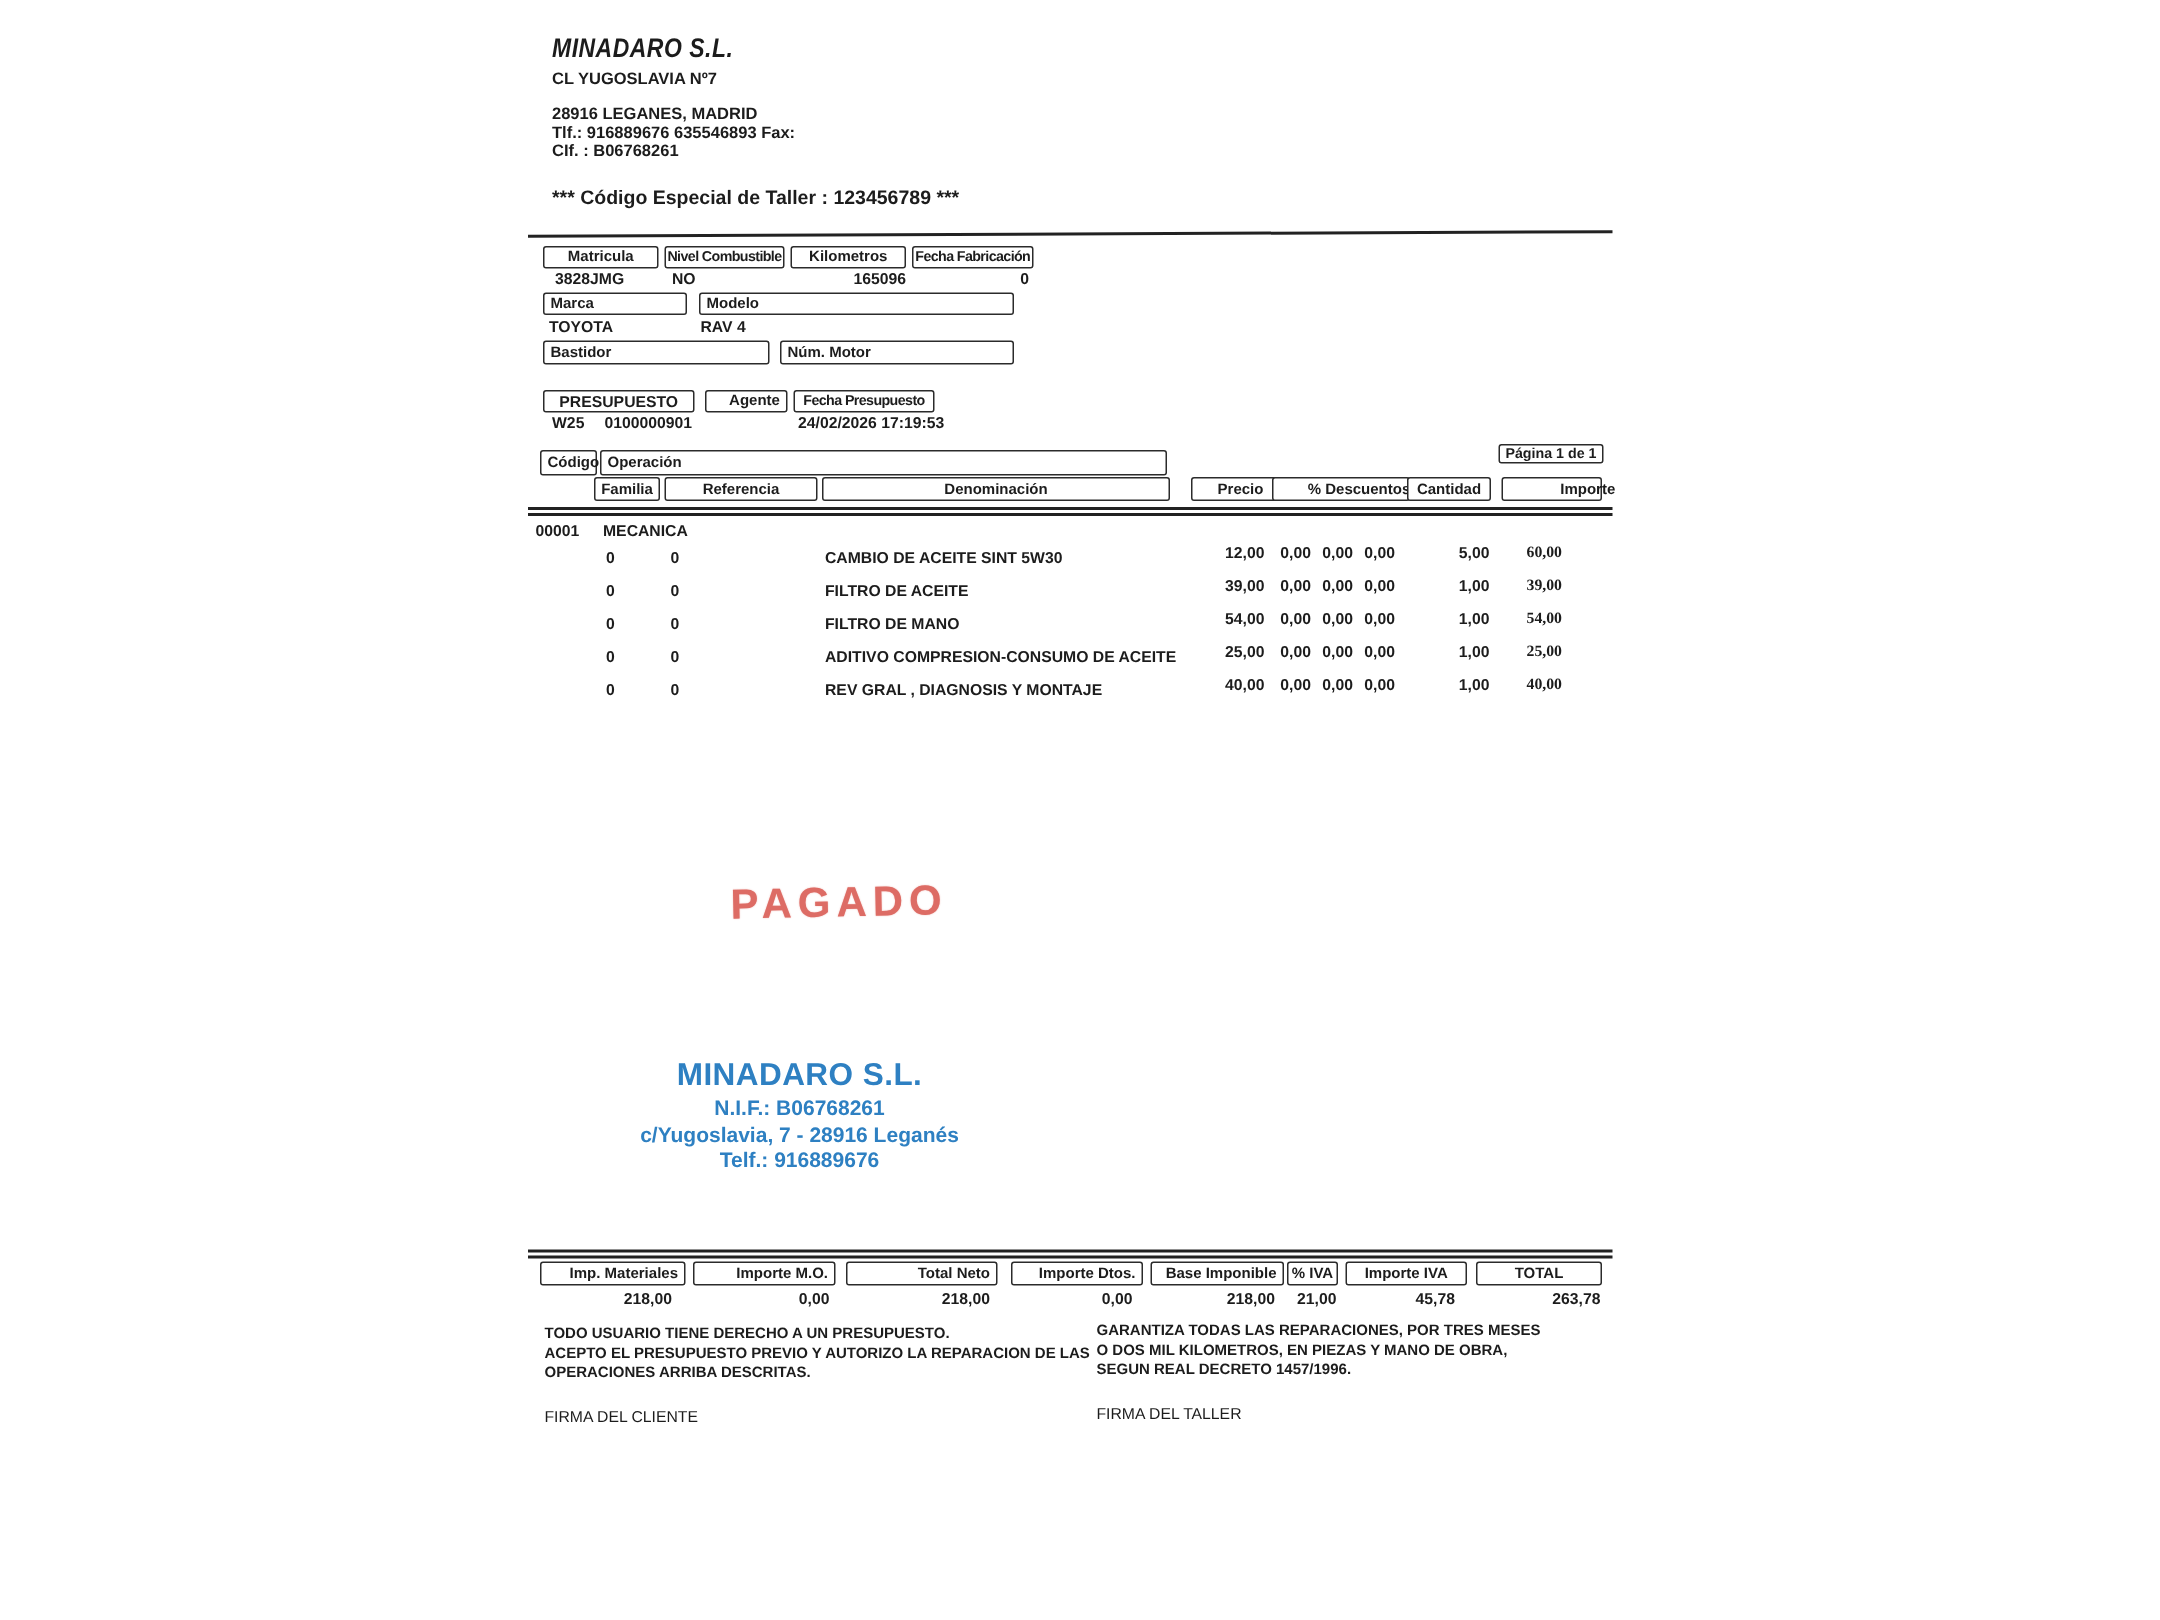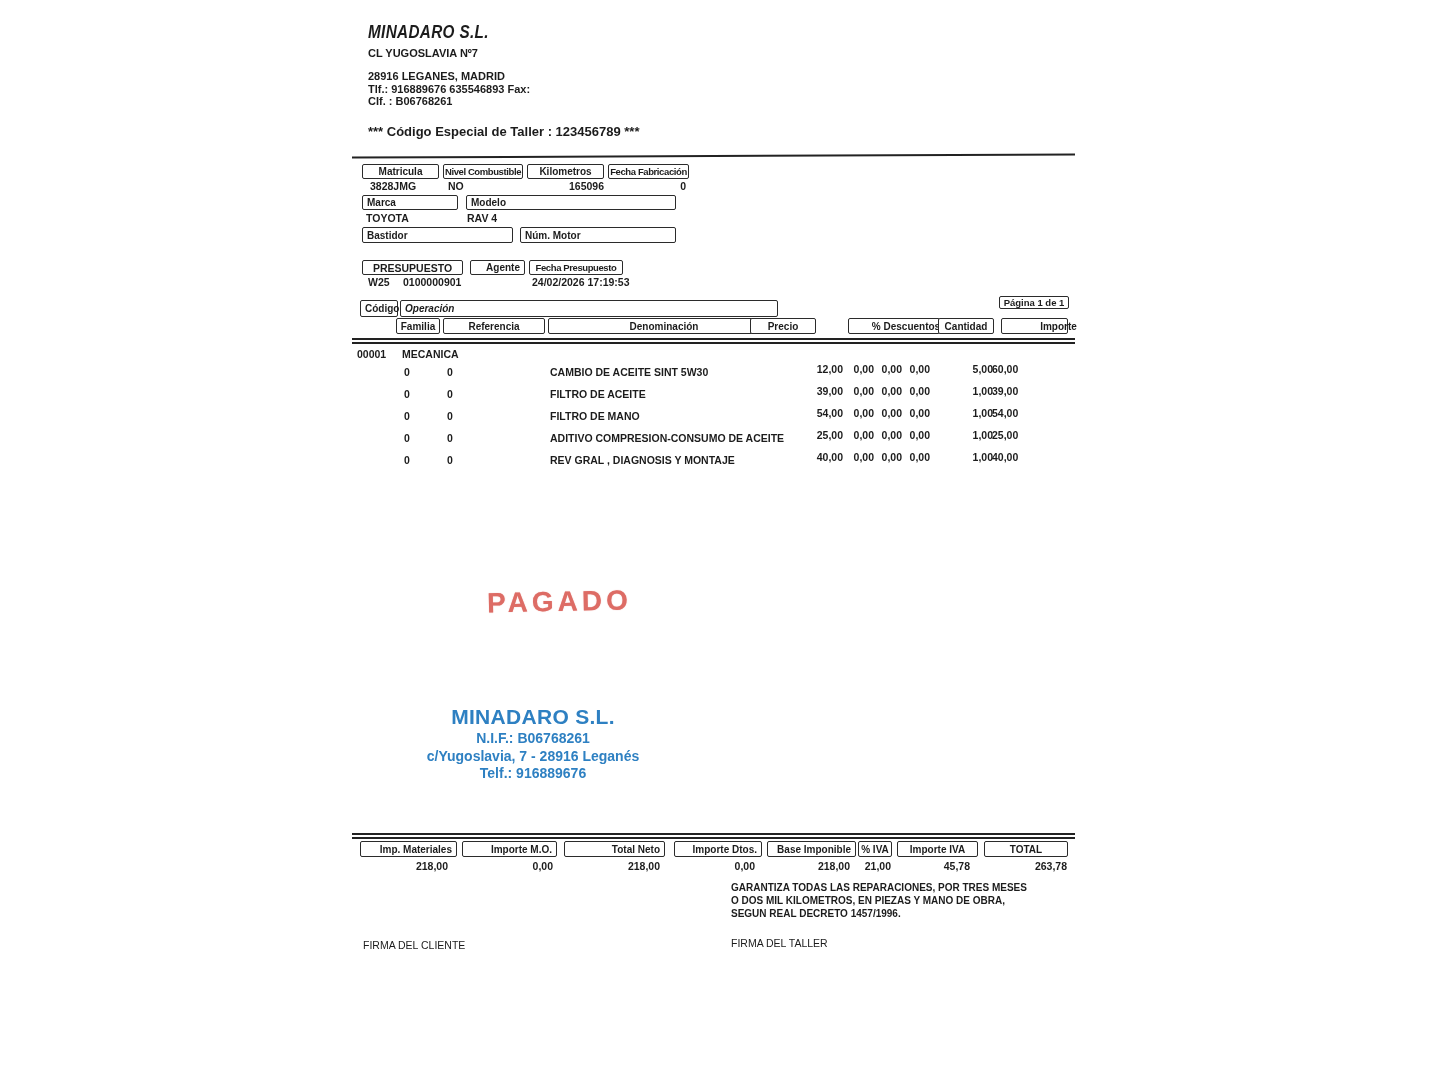--- a/index.html
+++ b/index.html
@@ -28,21 +28,21 @@
   .item-row{position:absolute;left:352px;width:718px;height:16px;font-size:10.5px;font-weight:700;}
   .item-row span{position:absolute;white-space:nowrap;}
   .c-fam{left:52px;}
   .c-ref{left:95px;}
   .c-den{left:198px;}
   .c-pre{left:420px;width:71px;text-align:right;top:-3px;}
   .c-d1{left:455px;width:67px;text-align:right;top:-3px;}
   .c-d2{left:483px;width:67px;text-align:right;top:-3px;}
   .c-d3{left:511px;width:67px;text-align:right;top:-3px;}
   .c-can{left:560px;width:81px;text-align:right;top:-3px;}
-  .c-imp{left:640px;width:75px;text-align:left;top:-3px;}
+  .c-imp{left:640px;width:75px;text-align:center;top:-3px;font-family:Liberation Serif, serif;}
   .num{position:absolute;font-size:10.5px;font-weight:600;text-align:right;white-space:nowrap;}
   .paid-stamp{
     position:absolute;left:487px;top:586px;font-size:28px;font-weight:bold;
     letter-spacing:4px;color:#d95850;opacity:0.88;transform:rotate(-1.2deg);
     text-shadow:0 0 1px rgba(217,88,80,0.55);
   }
   .blue-stamp{position:absolute;left:406px;top:704px;width:254px;text-align:center;color:#2e80c2;}
   .blue-stamp .bs-name{font-size:21px;font-weight:bold;letter-spacing:0.3px;line-height:26px;}
   .blue-stamp .bs-line{font-size:14px;font-weight:600;line-height:17.5px;}
   .legal{position:absolute;font-size:10px;font-weight:bold;line-height:13px;white-space:nowrap;}
@@ -82,26 +82,26 @@
   <div class="lbox center" style="left:362px;top:260px;width:101px;font-size:10.5px;">PRESUPUESTO</div>
   <div class="lbox center" style="left:470px;top:260px;width:55px;padding-left:11px;">Agente</div>
   <div class="lbox center tight" style="left:529px;top:260px;width:94px;">Fecha Presupuesto</div>
   <div class="val" style="left:368px;top:276px;">W25</div>
   <div class="val" style="left:403px;top:276px;">0100000901</div>
   <div class="val" style="left:532px;top:276px;">24/02/2026 17:19:53</div>
 
   <div class="lbox center" style="left:999px;top:296px;width:70px;height:13px;font-size:9.5px;">Página 1 de 1</div>
 
   <div class="lbox left" style="left:360px;top:300px;width:38px;height:17px;">Código</div>
-  <div class="lbox left" style="left:400px;top:300px;width:378px;height:17px;font-style:italic;">Operación</div>
+  <div class="lbox left" style="left:400px;top:300px;width:378px;height:17px;">Operación</div>
 
   <div class="lbox center" style="left:396px;top:318px;width:44px;height:16px;">Familia</div>
   <div class="lbox center" style="left:443px;top:318px;width:102px;height:16px;">Referencia</div>
   <div class="lbox center" style="left:548px;top:318px;width:232px;height:16px;">Denominación</div>
-  <div class="lbox center" style="left:750px;top:318px;width:66px;height:16px;">Precio</div>
+  <div class="lbox center" style="left:794px;top:318px;width:66px;height:16px;">Precio</div>
   <div class="lbox center" style="left:848px;top:318px;width:92px;height:16px;padding-left:24px;">% Descuentos</div>
   <div class="lbox center" style="left:938px;top:318px;width:56px;height:16px;">Cantidad</div>
   <div class="lbox center" style="left:1001px;top:318px;width:67px;height:16px;padding-left:48px;">Importe</div>
 
   <div class="rule" style="left:352px;top:338px;width:723px;height:2px;"></div>
   <div class="rule" style="left:352px;top:342px;width:723px;height:1.5px;"></div>
 
   <div class="item-row" style="top:348px;">
     <span style="left:5px;">00001</span>
     <span style="left:50px;">MECANICA</span>
@@ -186,20 +186,25 @@
 
   <div class="num" style="left:360px;top:860px;width:88px;">218,00</div>
   <div class="num" style="left:462px;top:860px;width:91px;">0,00</div>
   <div class="num" style="left:564px;top:860px;width:96px;">218,00</div>
   <div class="num" style="left:674px;top:860px;width:81px;">0,00</div>
   <div class="num" style="left:767px;top:860px;width:83px;">218,00</div>
   <div class="num" style="left:858px;top:860px;width:33px;">21,00</div>
   <div class="num" style="left:897px;top:860px;width:73px;">45,78</div>
   <div class="num" style="left:984px;top:860px;width:83px;font-weight:bold;">263,78</div>
 
+  <div class="legal" style="left:363px;top:883px;">
+    <div>TODO USUARIO TIENE DERECHO A UN PRESUPUESTO.</div>
+    <div>ACEPTO EL PRESUPUESTO PREVIO Y AUTORIZO LA REPARACION DE LAS</div>
+    <div>OPERACIONES ARRIBA DESCRITAS.</div>
+  </div>
   <div class="legal" style="left:731px;top:881px;">
     <div>GARANTIZA TODAS LAS REPARACIONES, POR TRES MESES</div>
     <div>O DOS MIL KILOMETROS, EN PIEZAS Y MANO DE OBRA,</div>
     <div>SEGUN REAL DECRETO 1457/1996.</div>
   </div>
 
   <div class="firma" style="left:363px;top:939px;">FIRMA DEL CLIENTE</div>
   <div class="firma" style="left:731px;top:937px;">FIRMA DEL TALLER</div>
 
 </div>

